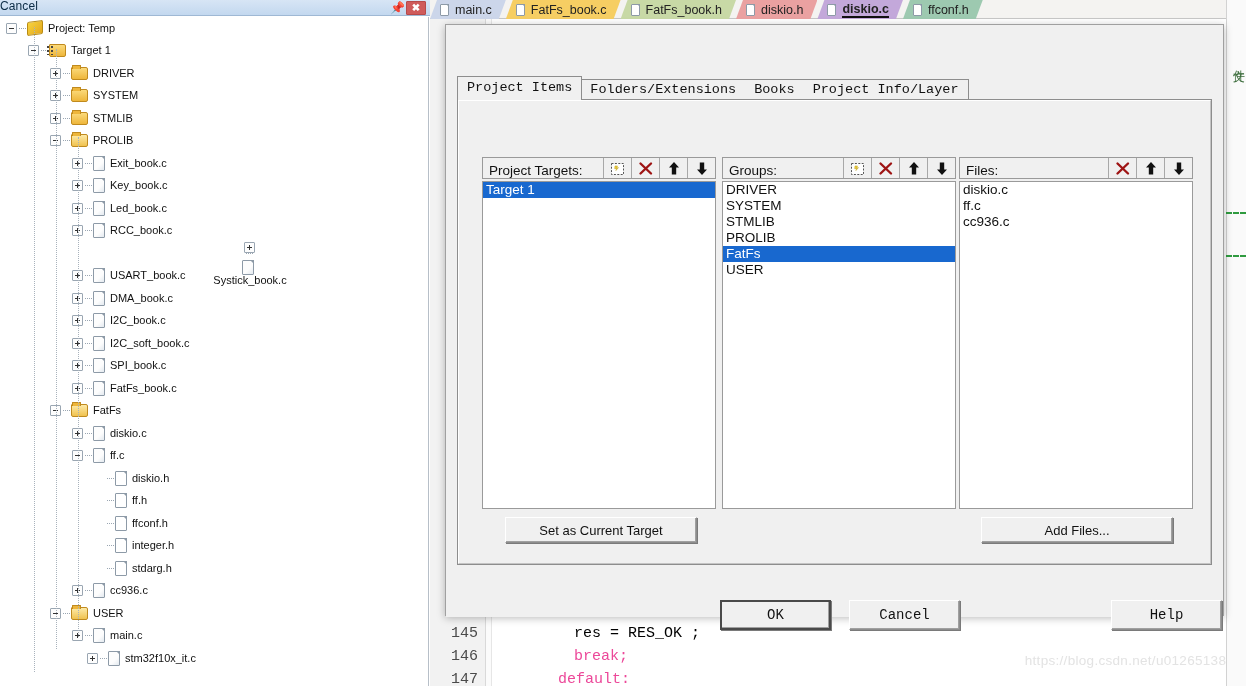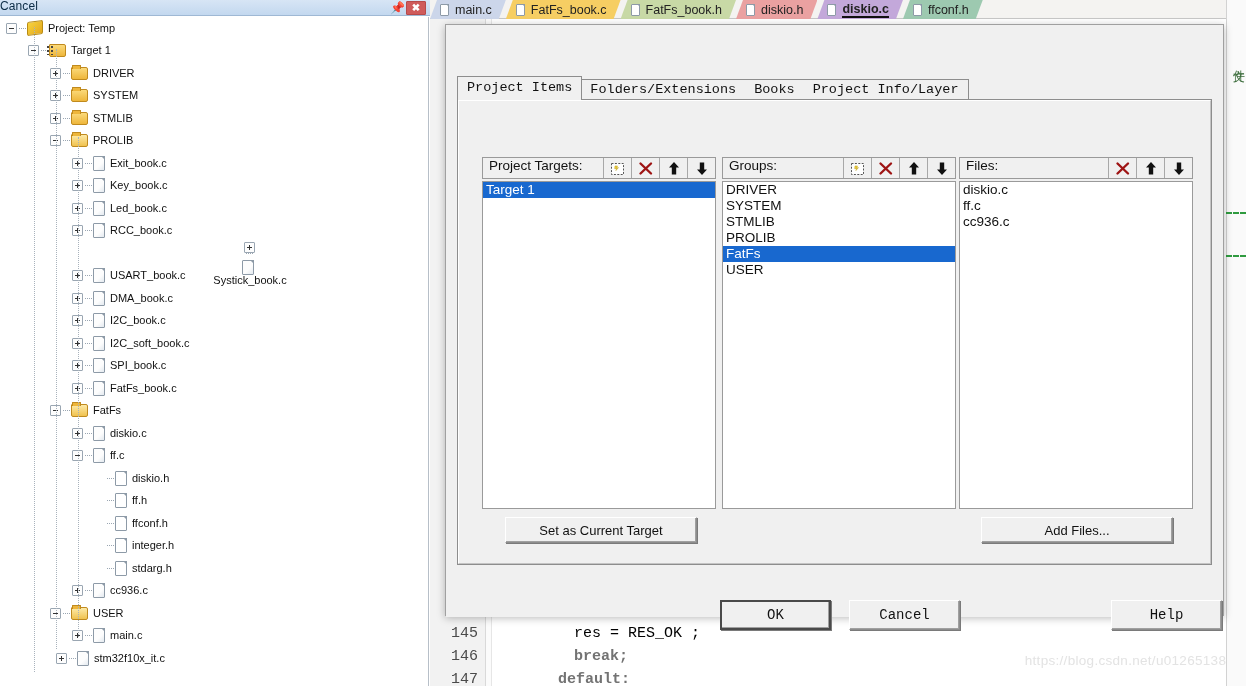--- a/index.html
+++ b/index.html
@@ -147,21 +147,21 @@
   .cline {
     position: absolute; left: 0; width: 100%; height: 23px;
     font-family: "Liberation Mono", monospace; font-size: 15px;
     white-space: pre; color: #000;
   }
   .cline .lnum {
     position: absolute; left: 0; width: 48px; text-align: right;
     color: #4a4a4a; font-family: "Liberation Mono", monospace; font-size: 15px;
   }
   .cline .ctext { position: absolute; left: 64px; }
-  .kw { color: #737373; font-weight: bold; }
+  .kw { color: #ec4899; font-weight: normal; }
   #watermark {
     position: absolute; right: 12px; bottom: 18px;
     font-size: 13.5px; color: #e3e3e3; letter-spacing: .3px;
     font-family: "Liberation Sans", sans-serif;
   }
   
   #right-strip {
     position: absolute; right: 0; top: 0; width: 20px; height: 686px;
     background: #fafafa; border-left: 1px solid #d2d2d2;
   }
@@ -220,21 +220,21 @@
   #tabpage-inner {
     position: absolute; left: 0; top: 0; right: 0; bottom: 0;
     border: 1px solid #fff; border-right-color: #c4c4c4; border-bottom-color: #c4c4c4;
   }
 
   
   .col { position: absolute; top: 90px; }
   .col-hdr {
     height: 22px; background: #f0f0f0;
     border: 1px solid #9a9a9a;
-    display: flex; align-items: flex-start; position: relative;
+    display: flex; align-items: flex-end; position: relative;
   }
   .col-hdr-label {
     font-size: 13.5px; color: #111; padding-left: 6px; flex: 1 1 auto;
   }
   .tbtn {
     width: 28px; height: 20px; border-left: 1px solid #a8a8a8;
     display: flex; align-items: center; justify-content: center;
     background: #f0f0f0;
   }
   .tbtn svg { display: block; }
@@ -438,21 +438,21 @@
           <span class="dash"></span>
           <span class="ico ico-folder open"></span>
           <span class="tlabel">USER</span>
         </div>
         <div class="tnode" style="padding-left: 72px;">
           <span class="twist plus"></span>
           <span class="dash"></span>
           <span class="ico ico-file"></span>
           <span class="tlabel">main.c</span>
         </div>
-        <div class="tnode" style="padding-left: 56px; text-align: right;">
+        <div class="tnode" style="padding-left: 87px; text-align: right;">
           <span class="twist plus"></span>
           <span class="dash"></span>
           <span class="ico ico-file"></span>
           <span class="tlabel">stm32f10x_it.c</span>
         </div>
         <div class="guide" style="left: 34px; top: 10px; height: 645px;"></div>
         <div class="guide" style="left: 56px; top: 32px; height: 600px;"></div>
         <div class="guide" style="left: 78px; top: 120px; height: 500px;"></div>
       </div>
   </div>

